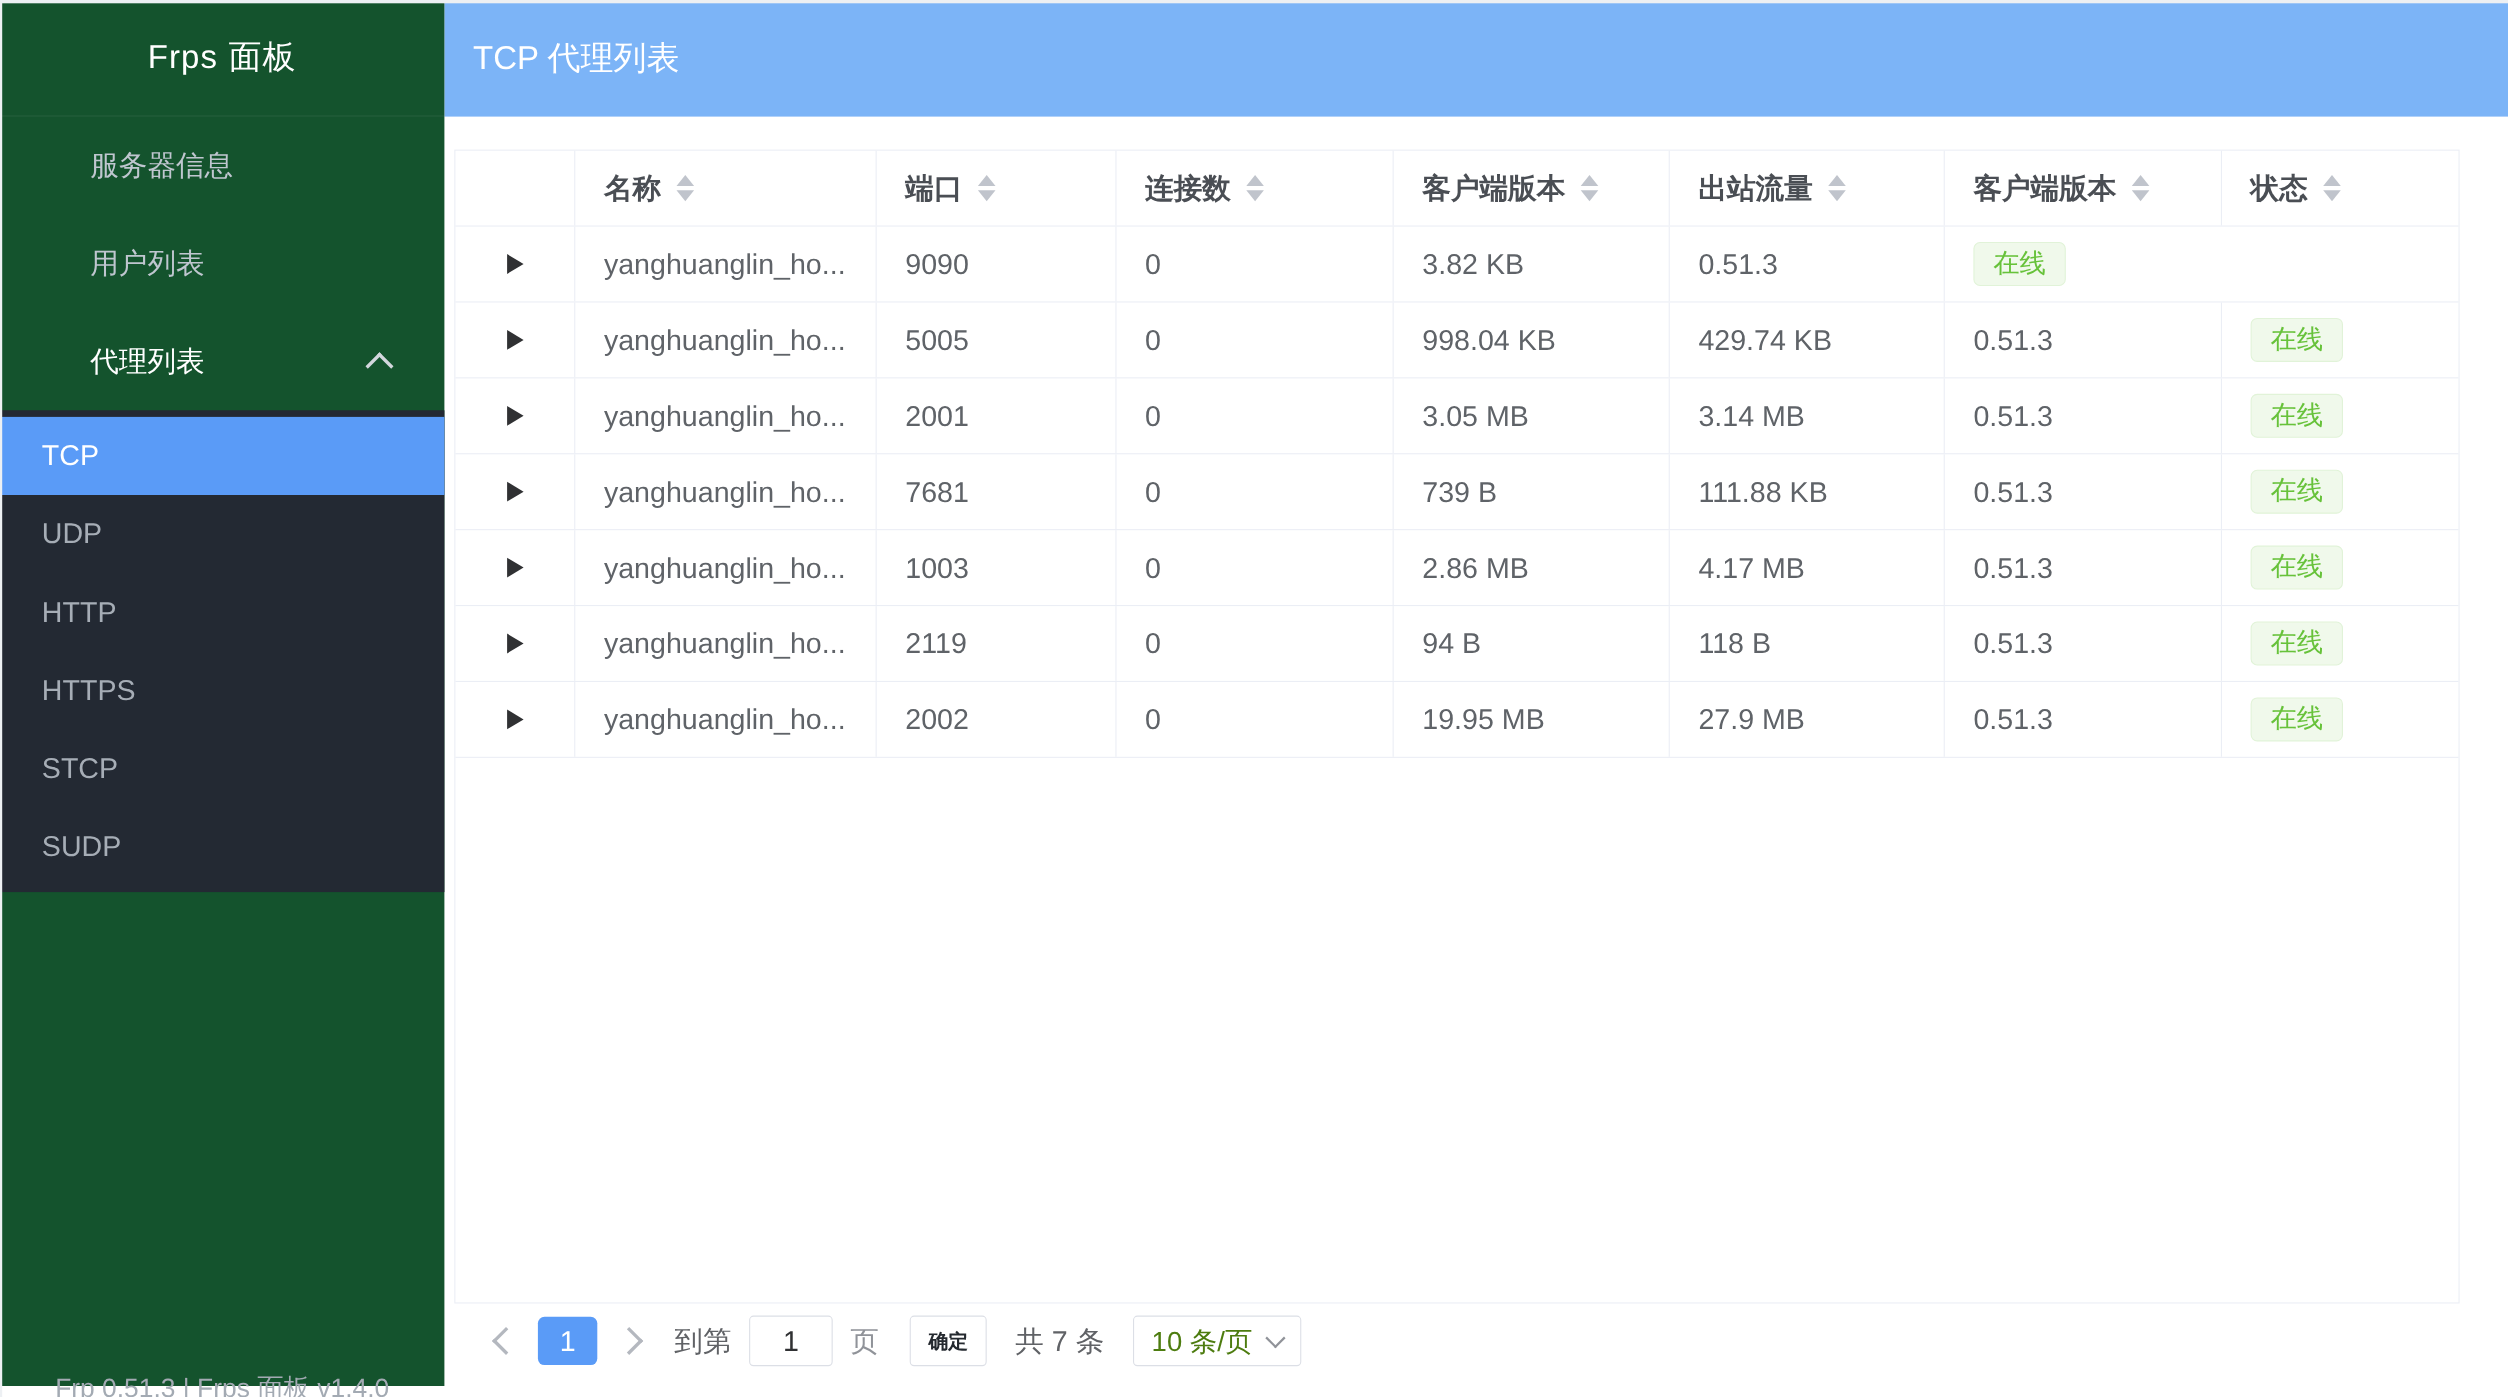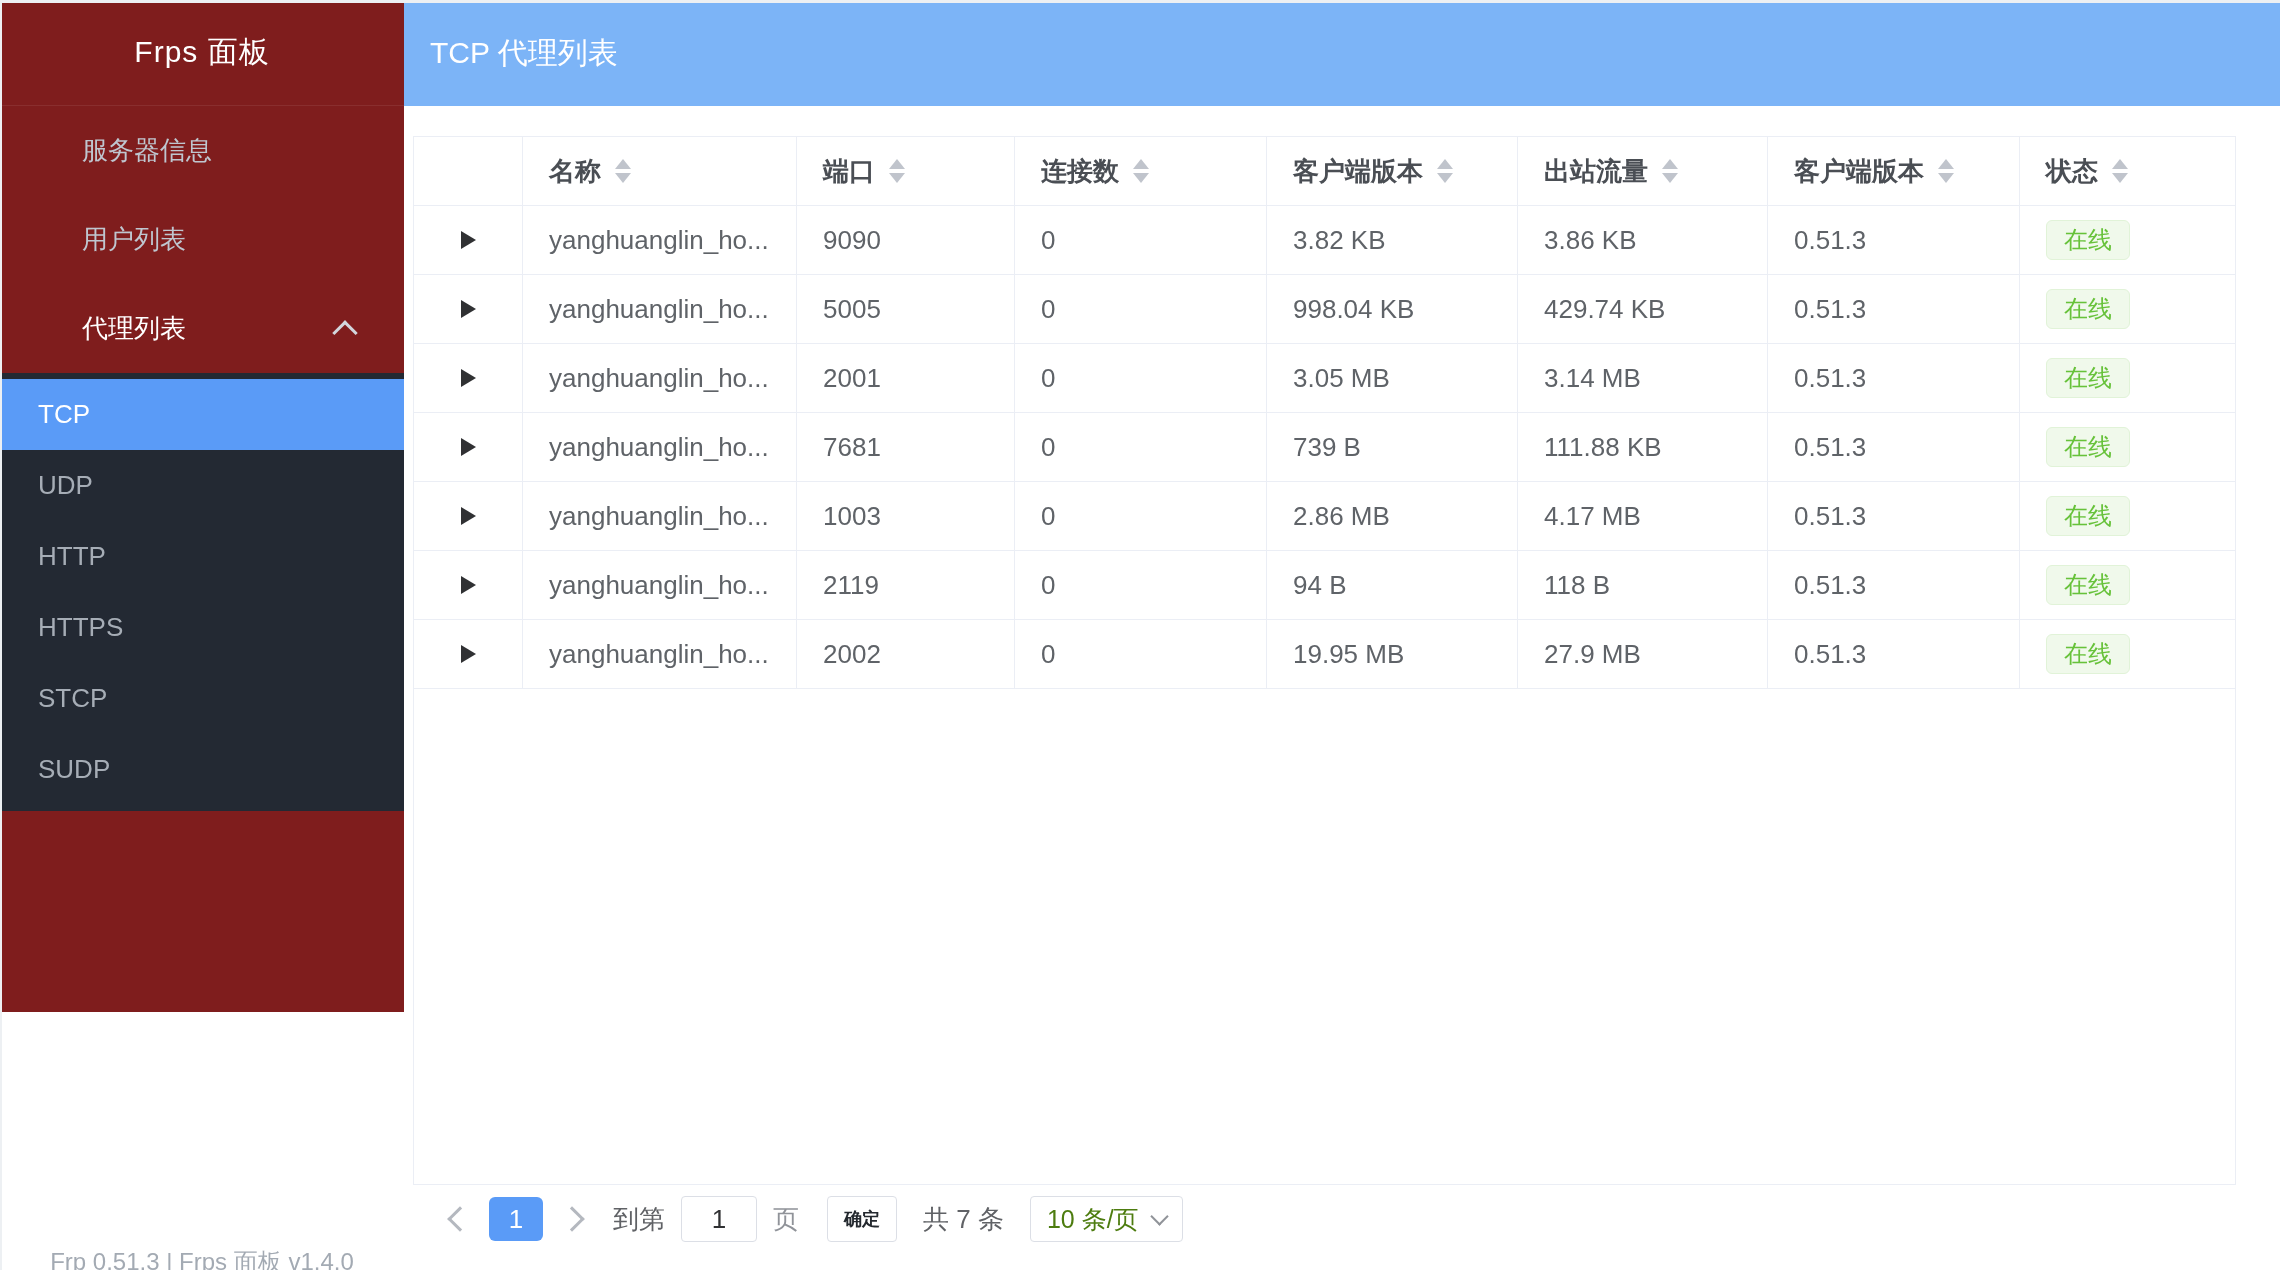--- a/index.html
+++ b/index.html
@@ -6,21 +6,21 @@
   body{
     width:2280px;height:1270px;overflow:hidden;position:relative;background:#fff;
     font-family:"Liberation Sans","DejaVu Sans",sans-serif;
     -webkit-font-smoothing:antialiased;
   }
   
   .edge-top{position:absolute;left:0;top:0;width:2280px;height:3px;background:#edf0f3;z-index:40;}
   .edge-left{position:absolute;left:0;top:0;width:2px;height:1270px;background:#edf0f3;z-index:40;}
 
   
-  .sidebar{position:absolute;left:0;top:0;width:404px;height:1012px;background:#7f1d1d;z-index:2;}
+  .sidebar{position:absolute;left:0;top:0;width:404px;height:1260px;background:#14532d;z-index:2;}
   .sidebar-title{height:106px;display:flex;align-items:center;justify-content:center;
     color:#fff;font-size:30px;font-weight:500;letter-spacing:1px;
     border-bottom:1px solid rgba(255,255,255,.08);box-sizing:border-box;}
   .menu-item{height:89px;display:flex;align-items:center;padding:0 38px;
     font-size:26px;color:#bfc6cf;cursor:pointer;box-sizing:border-box;margin-left:44px;}
   .menu-item.parent{color:#ffffff;justify-content:space-between;}
   .chevron-up{width:15px;height:15px;border-left:3px solid #d3d7dd;border-top:3px solid #d3d7dd;
     transform:rotate(45deg);margin-top:8px;margin-right:12px;}
   .submenu{background:#232933;padding:6px 0;}
   .submenu-item{height:71px;display:flex;align-items:center;padding:0 38px;
@@ -184,21 +184,20 @@
     <div>
 
         <div class="tr">
           <div class="td expand-cell">
             <span class="expand-arrow"></span>
           </div>
           <div class="td">yanghuanglin_ho...</div>
           <div class="td">9090</div>
           <div class="td">0</div>
           <div class="td">3.82 KB</div>
-          <div class="td">3.86 KB</div>
           <div class="td">0.51.3</div>
           <div class="td">
             <span class="badge">在线</span>
           </div>
         </div>
 
         <div class="tr">
           <div class="td expand-cell">
             <span class="expand-arrow"></span>
           </div>

